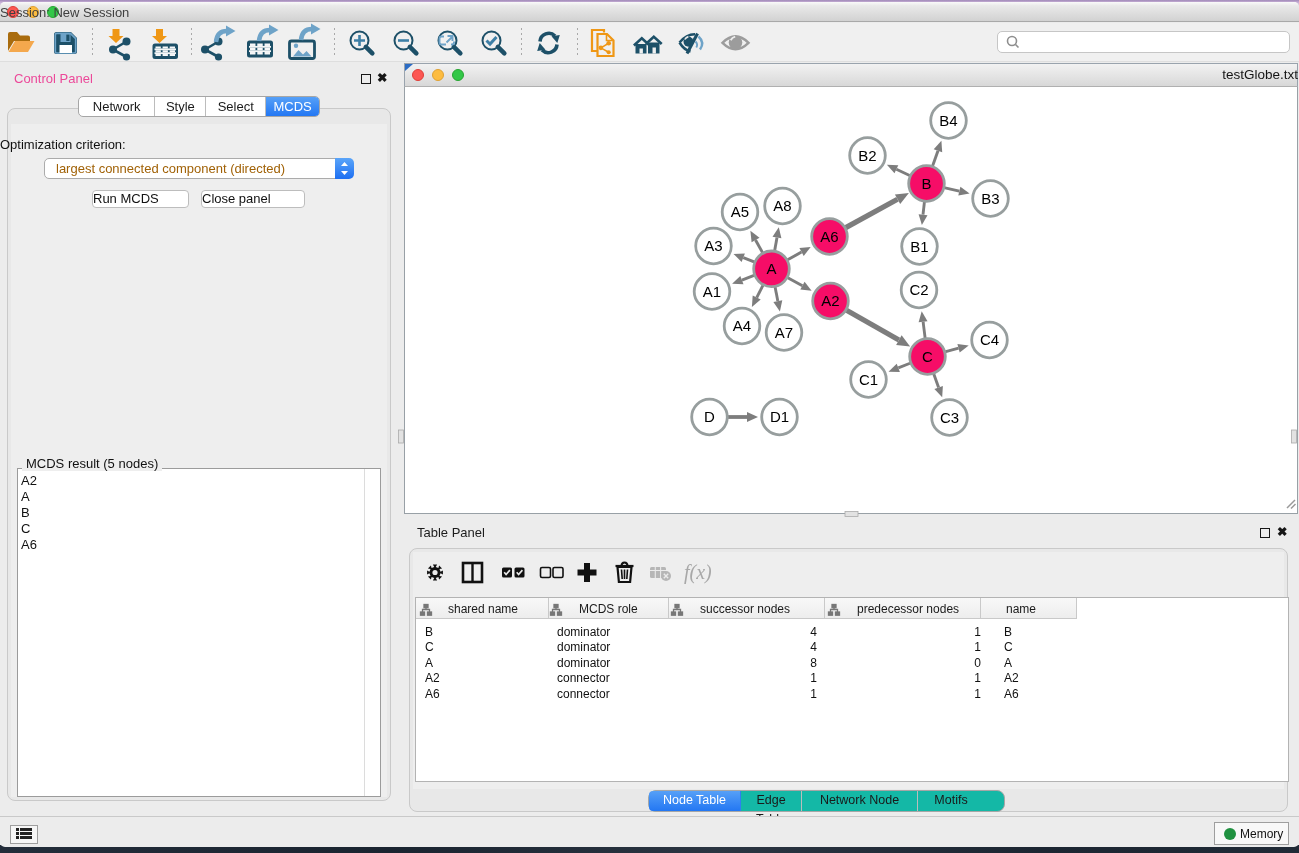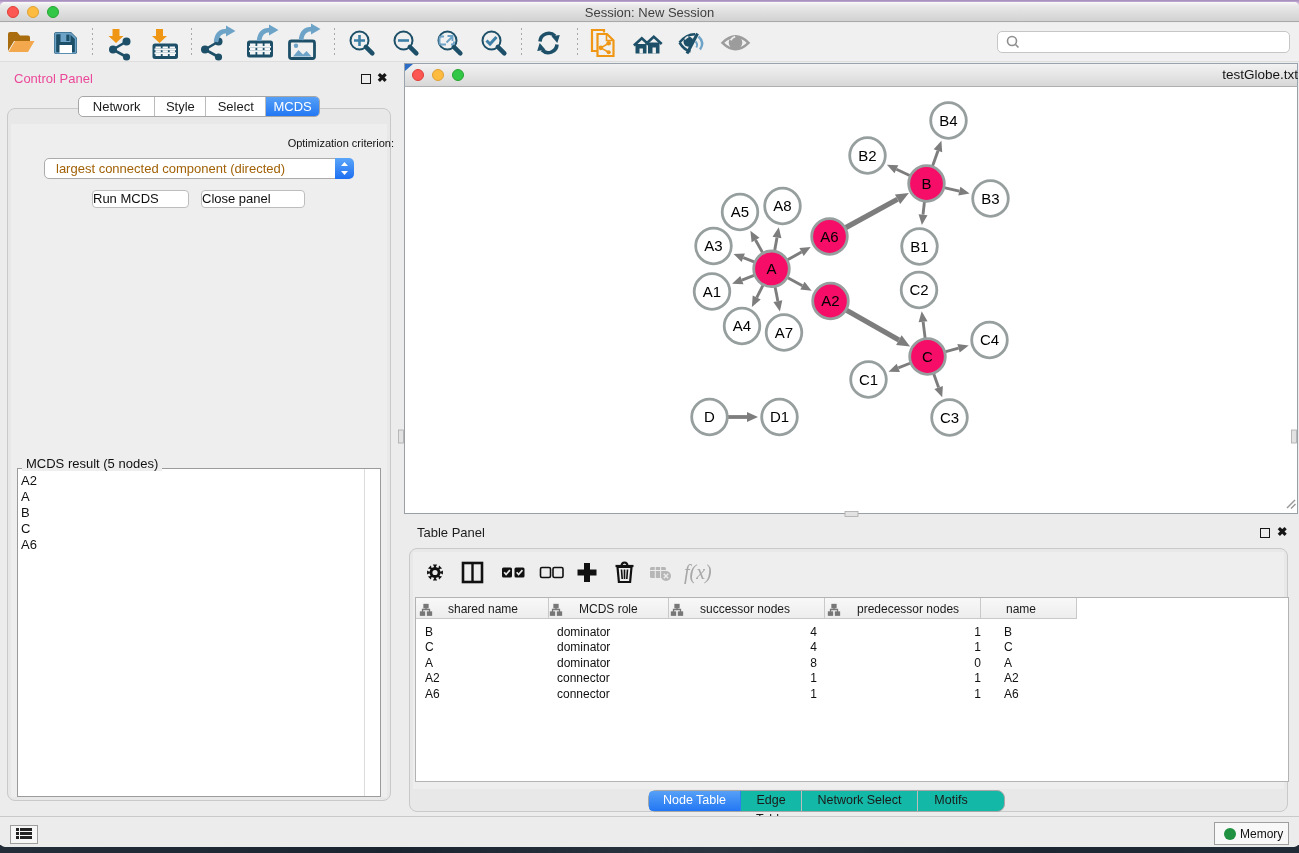--- a/index.html
+++ b/index.html
@@ -1,35 +1,35 @@
 <!DOCTYPE html>
 <html><head><meta charset="utf-8"><style>
 *{margin:0;padding:0;box-sizing:border-box}
 html,body{width:1299px;height:853px}
 body{position:relative;font-family:"Liberation Sans",sans-serif;overflow:hidden;background:linear-gradient(#a089b8,#c3aad2 2px,#d5c3e0 4px,#b9b9b9 6px)}
 .abs{position:absolute}
 #deskbottom{left:0;top:841px;width:1299px;height:12px;background:linear-gradient(90deg,#232d3a,#1a2430 30%,#2b3542 55%,#1c2632 80%,#202a36)}
 #win{left:0;top:2px;width:1299px;height:845px;background:#ececec;border-radius:5px}
 #titlebar{left:0;top:2px;width:1299px;height:20px;background:linear-gradient(#fafafa,#e9e9e9 20%,#d2d2d2);border-bottom:1px solid #a9a9a9;border-radius:5px 5px 0 0}
 .tl{width:12px;height:12px;border-radius:50%}
-#titletext{left:0;top:5px;width:1299px;text-align:center;font-size:13px;color:#404040}
+#titletext{left:0;top:5px;width:1299px;text-align:left;font-size:13px;color:#404040}
 #toolbar{left:0;top:23px;width:1299px;height:39px;background:#f0f0f0;border-bottom:1px solid #dedede}
 .vsep{top:28px;width:1px;height:29px;background-image:linear-gradient(#a9a9a9 2px,transparent 2px);background-size:1px 5px}
 #searchbox{left:997px;top:31px;width:293px;height:22px;background:#fff;border:1px solid #c6c6c6;border-radius:5px}
 #mainarea{left:0;top:62px;width:1299px;height:754px;background:#ececec}
 
 #cptitle{left:14px;top:71px;font-size:13px;color:#ec4899}
 #cpfloat{left:361px;top:74px;width:10px;height:10px;border:1.6px solid #161616}
 #cpclose{left:377px;top:70px;font-size:12.5px;font-weight:bold;color:#161616}
 #cptabs{left:78px;top:96px;width:242px;height:21px;background:#fff;border:1px solid #a6a6a6;border-radius:5px;display:flex}
 #cptabs div{font-size:13px;color:#1a1a1a;text-align:center;line-height:19px;border-right:1px solid #bcbcbc}
 #cptabs div:last-child{border-right:none;background:linear-gradient(#56a0f7,#2377f3);color:#fff;border-radius:0 4px 4px 0}
 #cpbody{left:7px;top:108px;width:384px;height:693px;background:#e8e8e8;border:1px solid #c9c9c9;border-radius:8px}
 #cpinner{left:11px;top:124px;width:376px;height:673px;background:#eeeeee}
-#optlabel{left:0;top:137px;width:394px;text-align:right;font-size:11px;color:#111}
+#optlabel{left:0;top:137px;width:394px;text-align:left;font-size:13px;color:#111}
 #cpselect{left:44px;top:158px;width:296px;height:21px;background:#fff;border:1px solid #ababab;border-radius:5px;font-size:13px;color:#a16207;line-height:19px;padding-left:11px}
 #cpstepper{left:335px;top:158px;width:19px;height:21px;background:linear-gradient(#5ba5f9,#1d6ff2);border-radius:0 5px 5px 0}
 .btn{background:#fff;border:1px solid #bdbdbd;border-radius:4px;font-size:13px;color:#111;text-align:left;line-height:16px}
 #btnrun{left:92px;top:190px;width:97px;height:18px}
 #btnclose{left:201px;top:190px;width:104px;height:18px}
 #fieldset{left:17px;top:468px;width:364px;height:329px;border:1px solid #9b9b9b}
 #fslegend{left:22px;top:456px;font-size:13px;color:#111;background:#eeeeee;padding:0 4px}
 #fslist{left:18px;top:469px;width:362px;height:327px;background:#fff;font-size:13px;color:#111}
 #fslist{padding-top:4px}
 #fslist div{padding-left:3px;height:16px;line-height:16px}
@@ -236,21 +236,21 @@
 <div class="abs row" style="left:931px;top:671.4499999999999px;width:50px;text-align:right">1</div>
 <div class="abs row" style="left:1004px;top:671.4499999999999px">A2</div>
 <div class="abs row" style="left:425px;top:687.0999999999999px">A6</div>
 <div class="abs row" style="left:557px;top:687.0999999999999px">connector</div>
 <div class="abs row" style="left:767px;top:687.0999999999999px;width:50px;text-align:right">1</div>
 <div class="abs row" style="left:931px;top:687.0999999999999px;width:50px;text-align:right">1</div>
 <div class="abs row" style="left:1004px;top:687.0999999999999px">A6</div>
 <div class="abs" id="btabs">
     <div style="width:92px">Node Table</div>
     <div style="width:61px">Edge Table</div>
-    <div style="width:116px">Network Select</div>
+    <div style="width:116px">Network Node</div>
     <div style="width:66px">Motifs</div>
   </div>
 
 <div class="abs" id="statusbar"></div>
 <div class="abs" id="listbtn"></div>
 <div class="abs" id="membtn"><span style="display:inline-block;width:12px;height:12px;border-radius:50%;background:#1f9140;margin:5px 4px 0 9px;vertical-align:-2px"></span>Memory</div>
 <svg class="abs" style="left:0;top:0" width="1299" height="853">
     <path d="M8 51 L8 34 Q8 32 10 32 L17 32 L20 35.5 L28 35.5 Q30 35.5 30 37.5 L30 41 L14 41 L8 51 Z" fill="#a96c0e"></path>
 <path d="M8.5 52 L15 41 L34.5 41 L28 52 Z" fill="#f4a84d"></path>
 <path d="M54 34.5 q0 -2.5 2.5 -2.5 L71 32 l6 6 v13.5 q0 2.5 -2.5 2.5 h-18 q-2.5 0 -2.5 -2.5 z" fill="#1d5068"></path>

